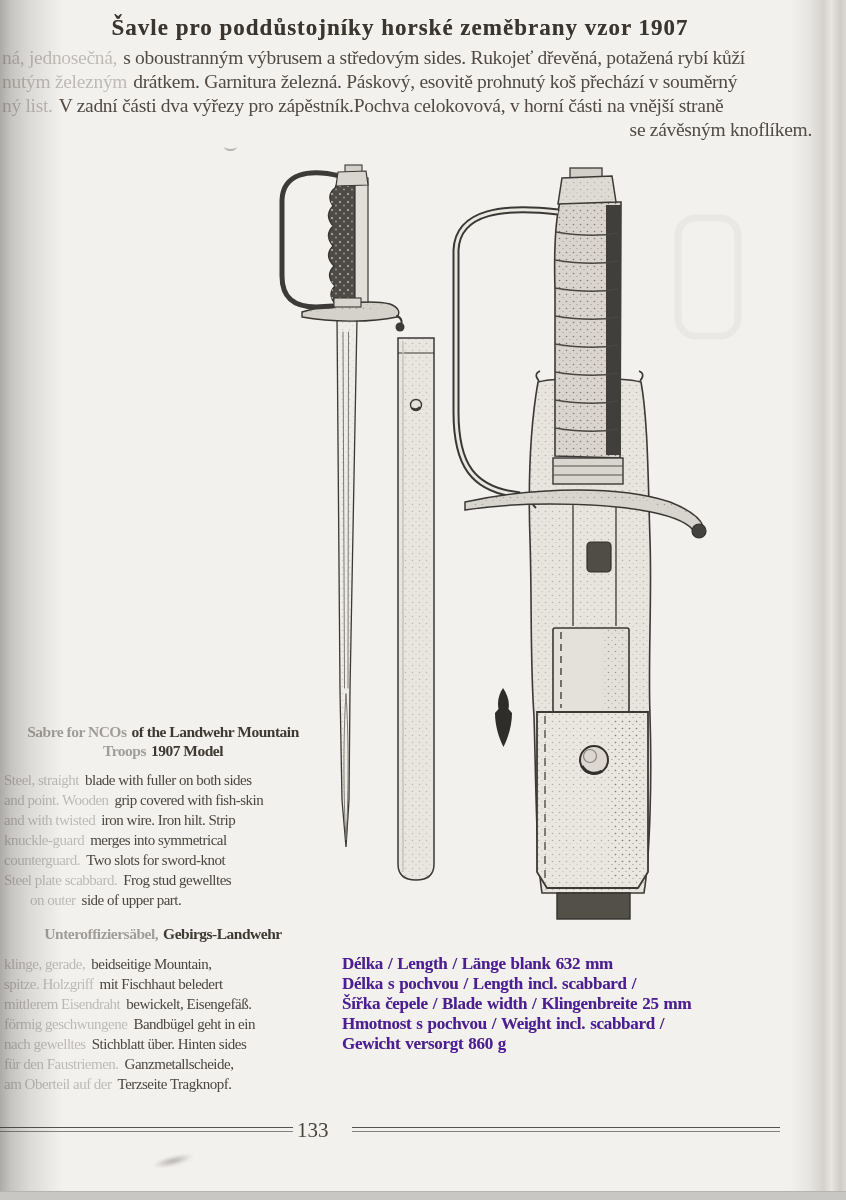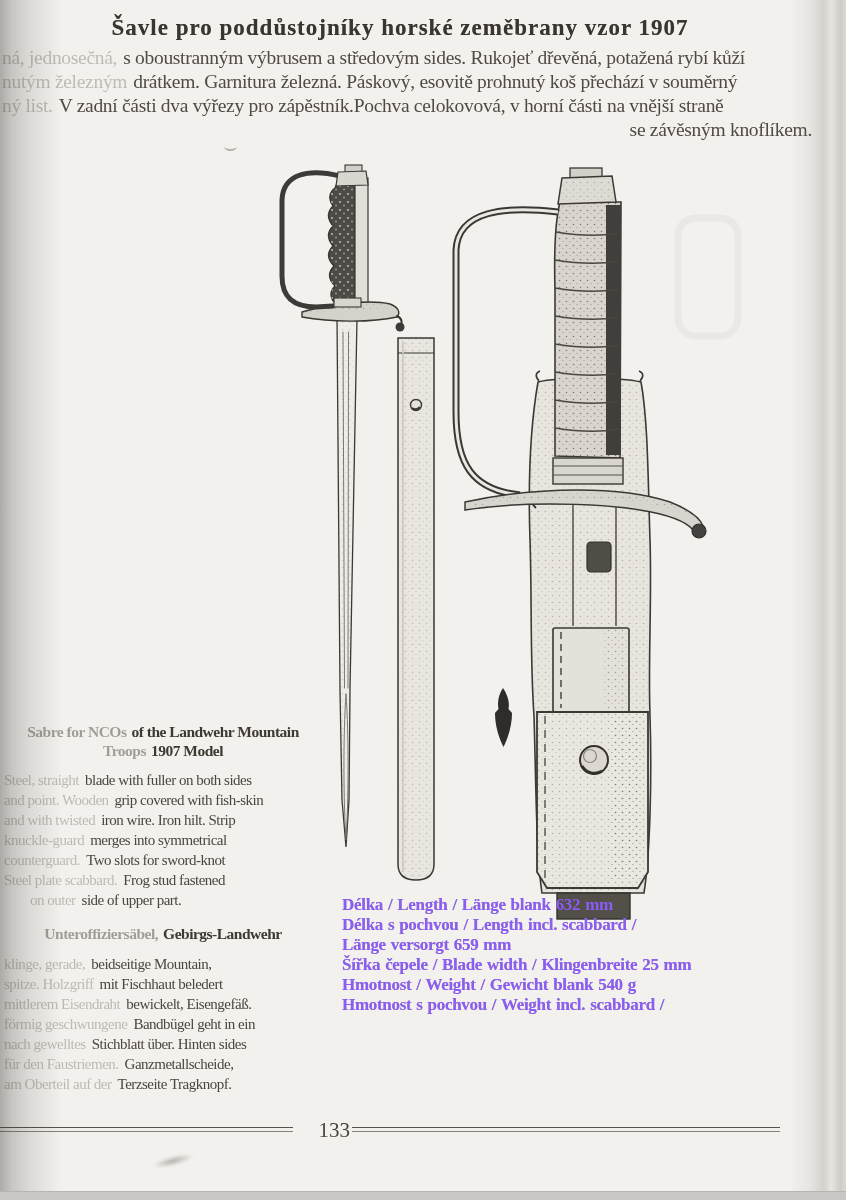--- a/index.html
+++ b/index.html
@@ -29,28 +29,28 @@
   .intro .iline.centered{text-align:right;}
   .fade{opacity:.32;filter:blur(.6px);margin-right:6px;}
   .fade2{opacity:.45;filter:blur(.4px);margin-right:5px;}
   .col{position:absolute;left:4px;width:318px;font-size:15px;letter-spacing:-.5px;color:#4c463e;}
   .col .h{font-weight:bold;font-size:15.5px;text-align:center;line-height:19px;white-space:nowrap;
     color:#3e3931;}
   .col .b{line-height:20px;white-space:nowrap;}
   .col .indent{padding-left:26px;}
   .eng-body{margin-top:10px;}
   .ger-body{margin-top:11px;}
-  .meas{position:absolute;left:342px;top:895px;width:460px;font-weight:bold;font-size:17px;
-    letter-spacing:-.3px;word-spacing:1px;color:#8b5cf6;text-shadow:0 0 .5px rgba(62,57,49,.4);}
+  .meas{position:absolute;left:342px;top:954px;width:460px;font-weight:bold;font-size:17px;
+    letter-spacing:-.3px;word-spacing:1px;color:#4c1d95;text-shadow:0 0 .5px rgba(62,57,49,.4);}
   .meas div{line-height:20px;white-space:nowrap;}
   
   .rule{position:absolute;height:3px;border-top:1.6px solid #56534e;border-bottom:1px solid #85827c;}
   .rule-l{left:0;top:1127px;width:293px;}
   .rule-r{left:352px;top:1127px;width:428px;}
-  .pageno{position:absolute;left:288px;top:1118px;width:62px;text-align:right;
+  .pageno{position:absolute;left:297px;top:1118px;width:62px;text-align:left;
     font-size:21px;color:#49453e;}
   .illu{position:absolute;left:250px;top:160px;width:520px;height:780px;}
 </style>
 </head>
 <body>
 
 <div class="page">
 
   <div class="title">Šavle pro poddůstojníky horské zeměbrany vzor 1907</div>
 
@@ -200,21 +200,21 @@
     </div>
     <div class="h">
       <span class="fade2">Troops</span><span>1907 Model</span>
     </div>
     <div class="eng-body">
       <div class="b"><span class="fade">Steel, straight</span><span>blade with fuller on both sides</span></div>
       <div class="b"><span class="fade">and point. Wooden</span><span>grip covered with fish-skin</span></div>
       <div class="b"><span class="fade">and with twisted</span><span>iron wire. Iron hilt. Strip</span></div>
       <div class="b"><span class="fade">knuckle-guard</span><span>merges into symmetrical</span></div>
       <div class="b"><span class="fade">counterguard.</span><span>Two slots for sword-knot</span></div>
-      <div class="b"><span class="fade">Steel plate scabbard.</span><span>Frog stud fastened</span></div>
+      <div class="b"><span class="fade">Steel plate scabbard.</span><span>Frog stud gewelltes</span></div>
       <div class="b indent"><span class="fade">on outer</span><span>side of upper part.</span></div>
     </div>
   </div>
 
   <div class="col" style="top:924px;">
     <div class="h">
       <span class="fade2">Unteroffiziersäbel,</span><span>Gebirgs-Landwehr</span>
     </div>
     <div class="ger-body">
       <div class="b"><span class="fade">klinge, gerade,</span><span>beidseitige Mountain,</span></div>
@@ -223,24 +223,23 @@
       <div class="b"><span class="fade">förmig geschwungene</span><span>Bandbügel geht in ein</span></div>
       <div class="b"><span class="fade">nach gewelltes</span><span>Stichblatt über. Hinten sides</span></div>
       <div class="b"><span class="fade">für den Faustriemen.</span><span>Ganzmetallscheide,</span></div>
       <div class="b"><span class="fade">am Oberteil auf der</span><span>Terzseite Tragknopf.</span></div>
     </div>
   </div>
 
   <div class="meas">
     <div>Délka / Length / Länge blank 632 mm</div>
     <div>Délka s pochvou / Length incl. scabbard /</div>
-    <div>Länge versorgt 659 mm</div>
     <div>Šířka čepele / Blade width / Klingenbreite 25 mm</div>
-    <div>Hmotnost / Weight / Gewicht blank 540 g</div>
     <div>Hmotnost s pochvou / Weight incl. scabbard /</div>
+    <div>Gewicht versorgt 860 g</div>
   </div>
 
   <div class="rule rule-l"></div>
   <div class="pageno">133</div>
   <div class="rule rule-r"></div>
   <div class="smudge"></div>
 
   <div class="gutter-left"></div>
   <div class="edge-right"></div>
   <div class="bottom-strip"></div>

